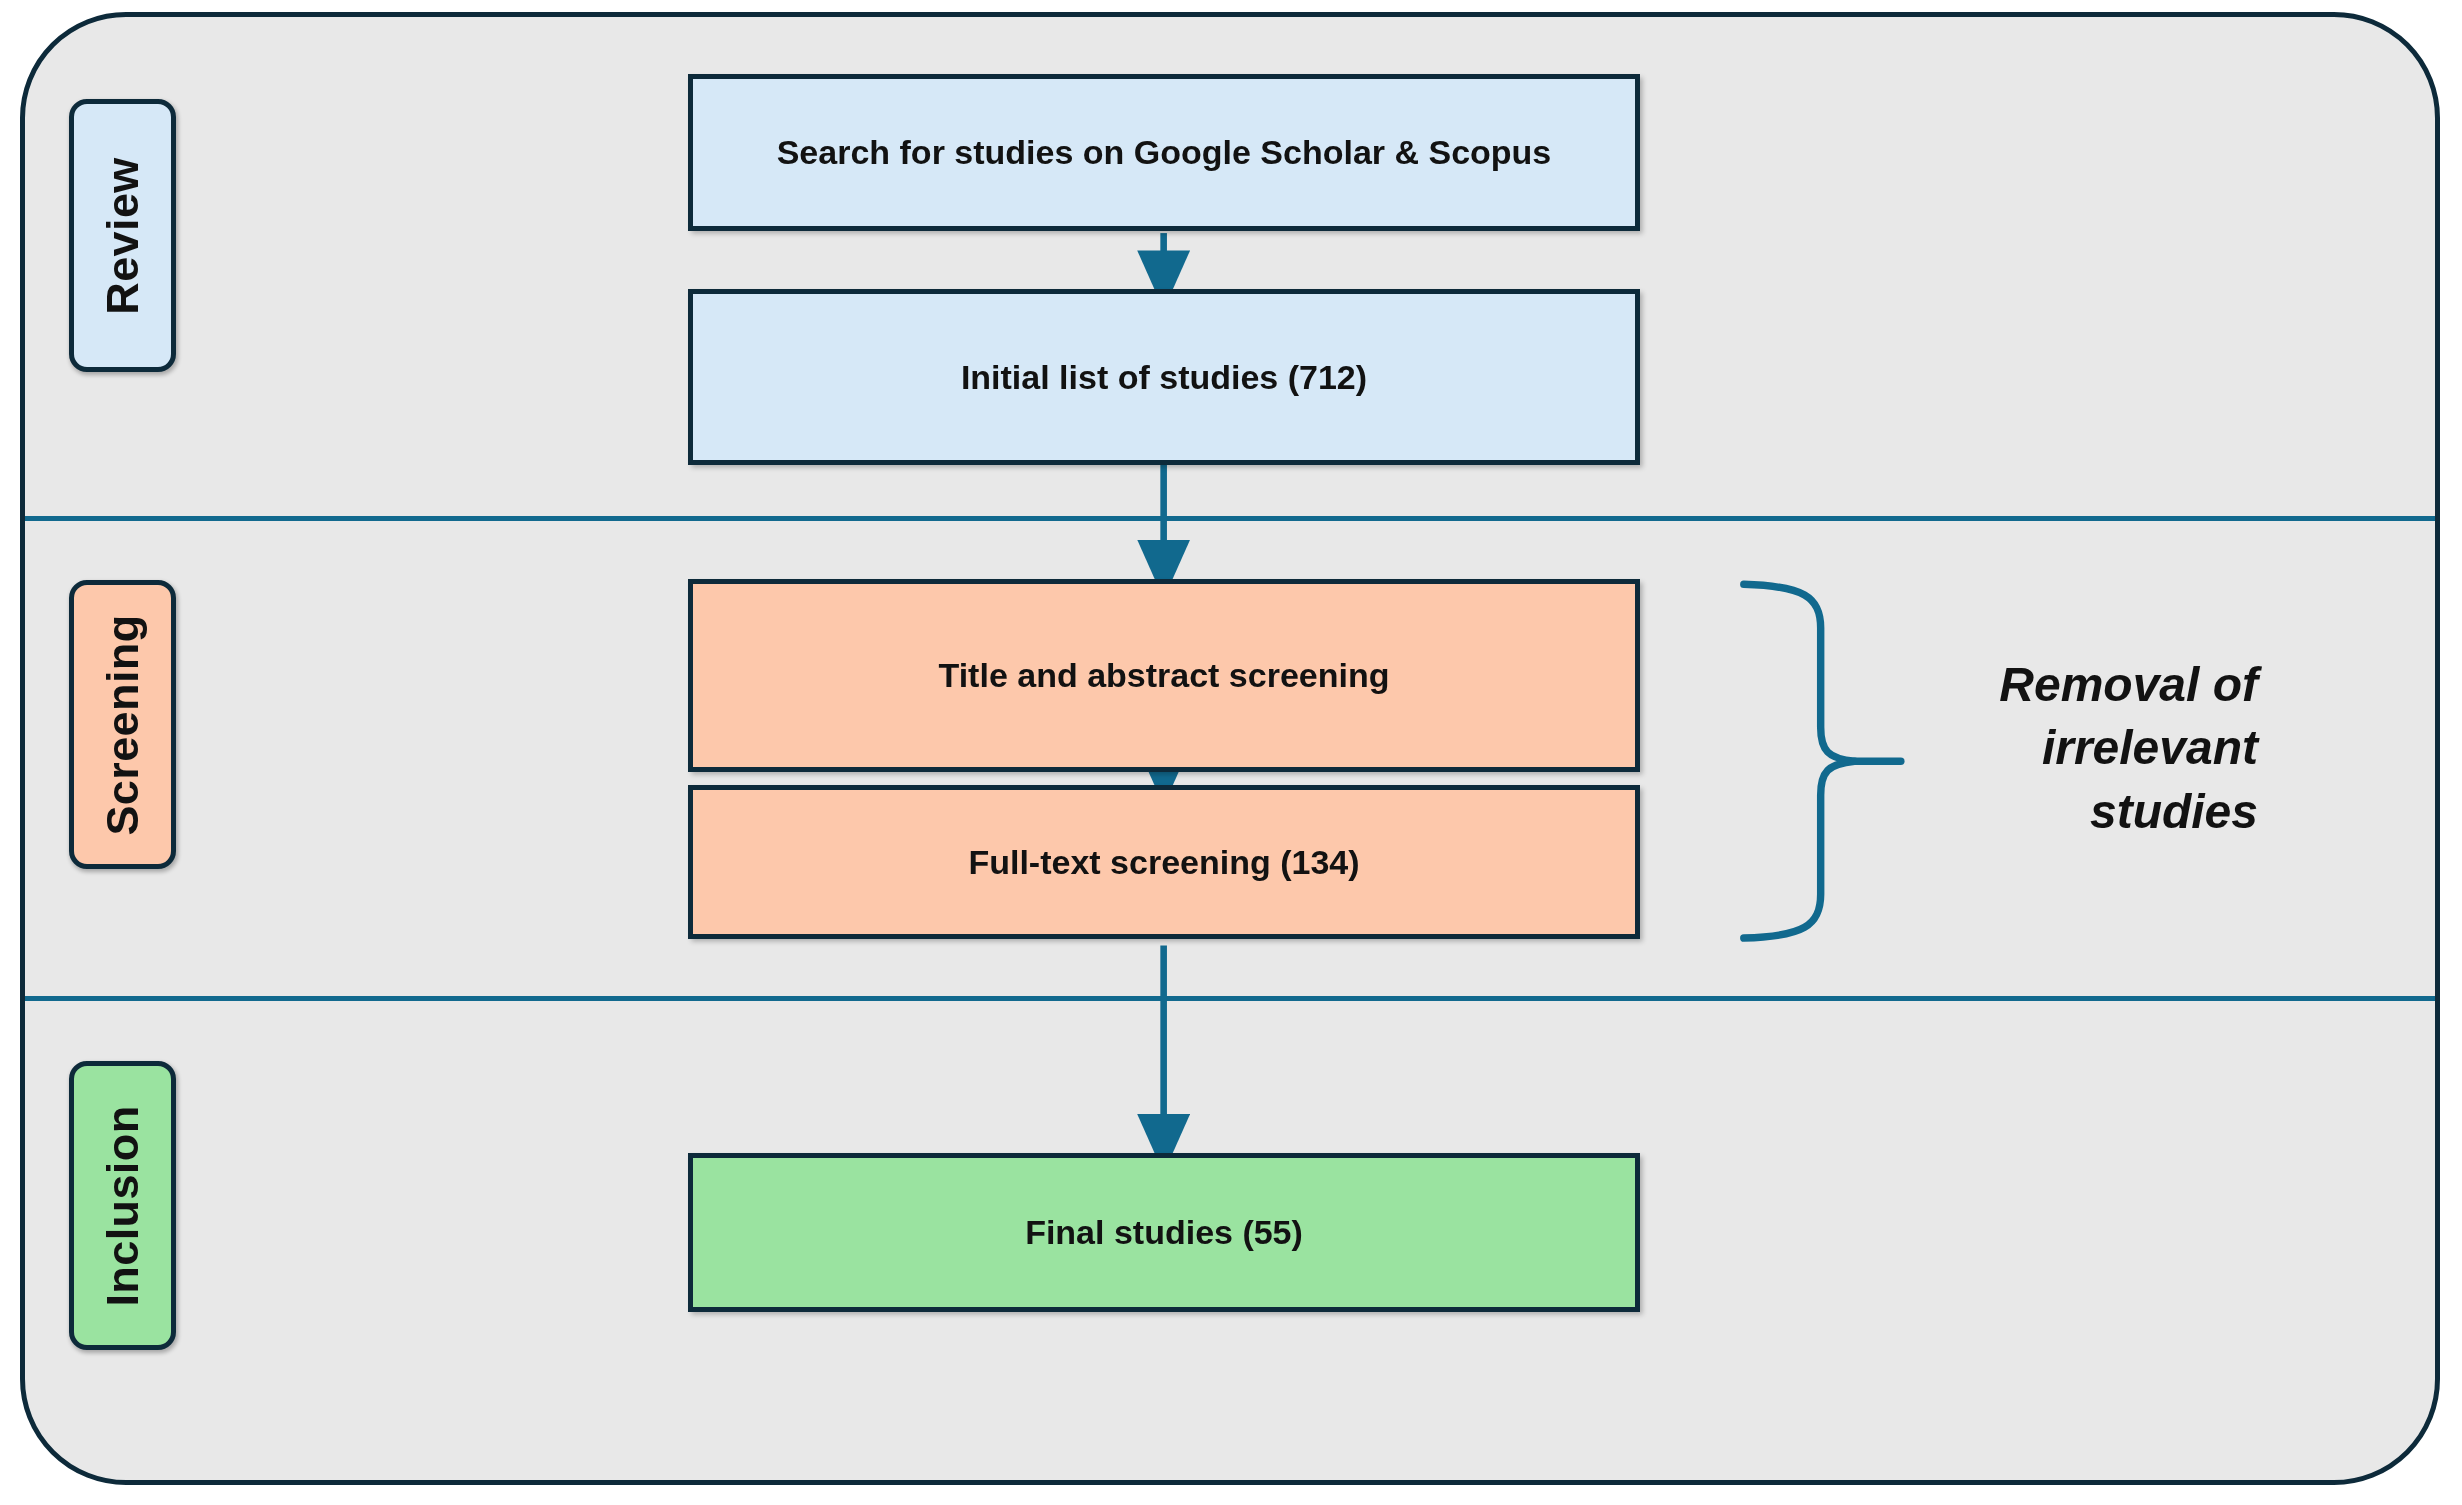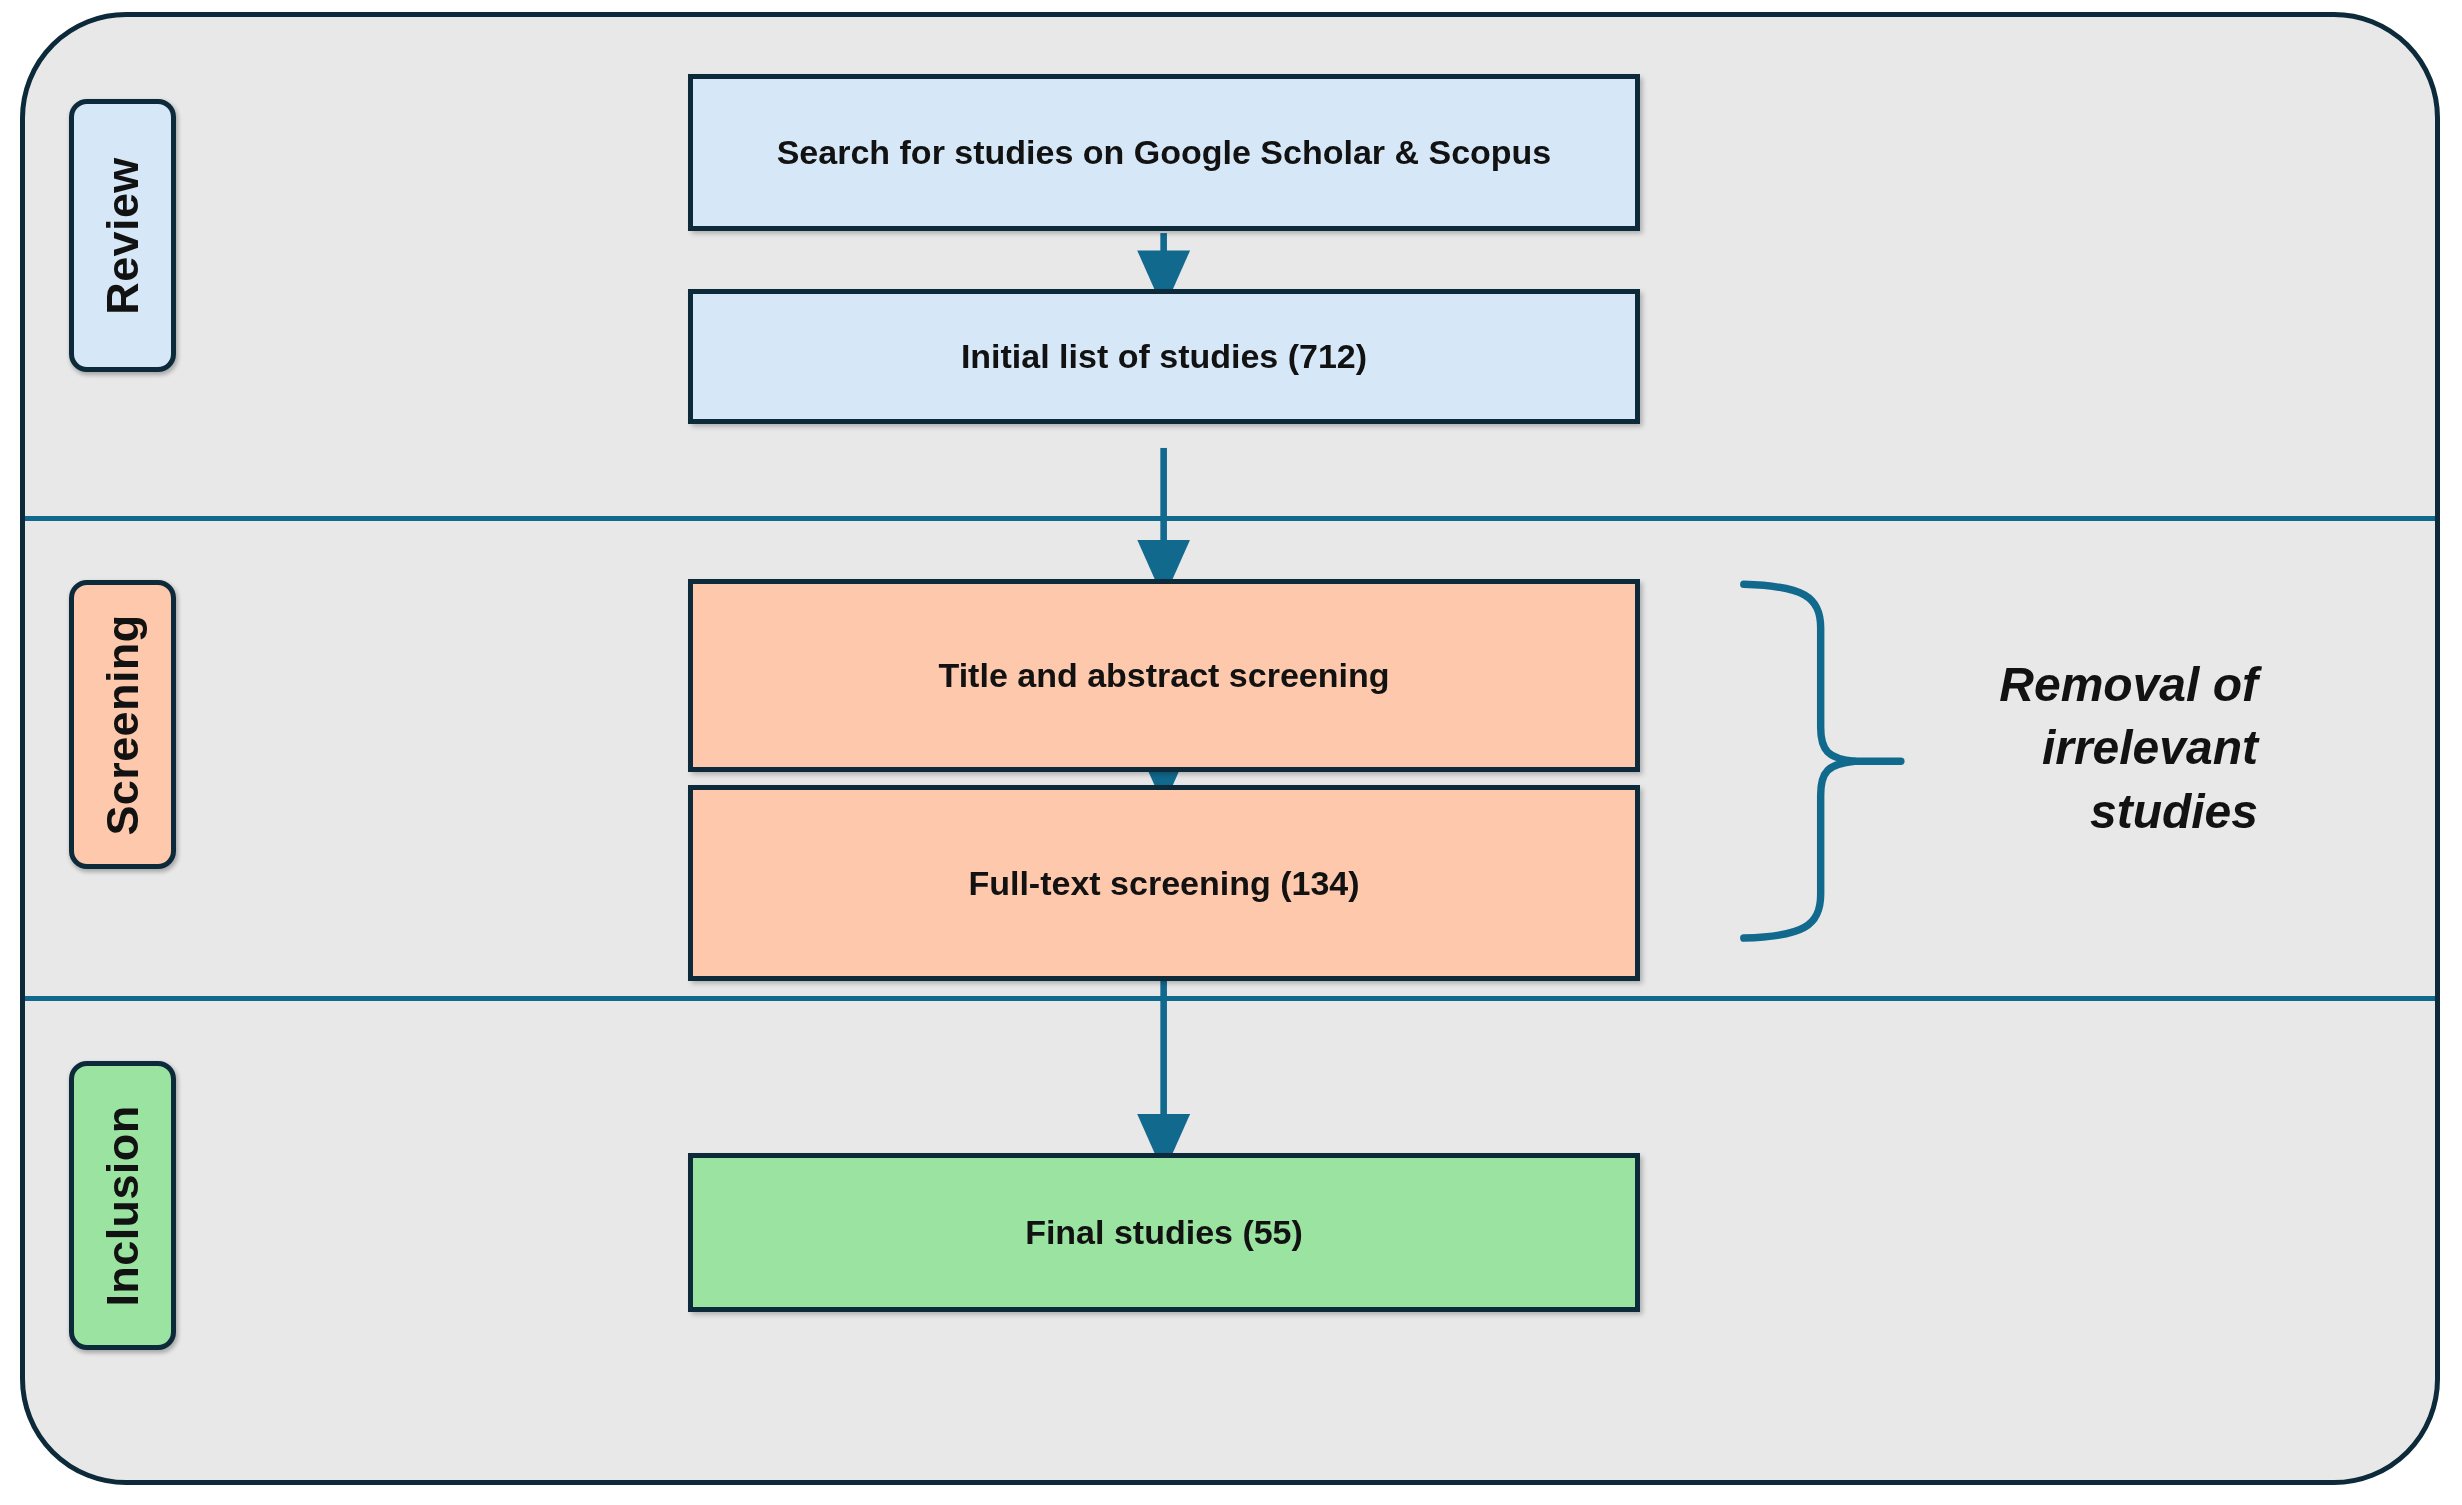--- a/index.html
+++ b/index.html
@@ -96,23 +96,23 @@
   .flow-box .box-text {
     font-size: 34px;
     font-weight: 700;
     color: #121212;
     text-align: left;
     line-height: 1.25;
     padding: 0 16.5px;
   }
 
   .box-search   { top: 74px;   height: 157px; background: #d6e8f7; }
-  .box-initial  { top: 289px;  height: 135px; background: #d6e8f7; }
+  .box-initial  { top: 289px;  height: 176px; background: #d6e8f7; }
   .box-title    { top: 579px;  height: 193px; background: #fdc8ab; }
-  .box-fulltext { top: 785px;  height: 196px; background: #fdc8ab; }
+  .box-fulltext { top: 785px;  height: 154px; background: #fdc8ab; }
   .box-final    { top: 1153px; height: 159px; background: #9ae3a0; }
 
   
   .connector-layer {
     position: absolute;
     left: 0;
     top: 0;
     width: 2462px;
     height: 1505px;
     pointer-events: none;

